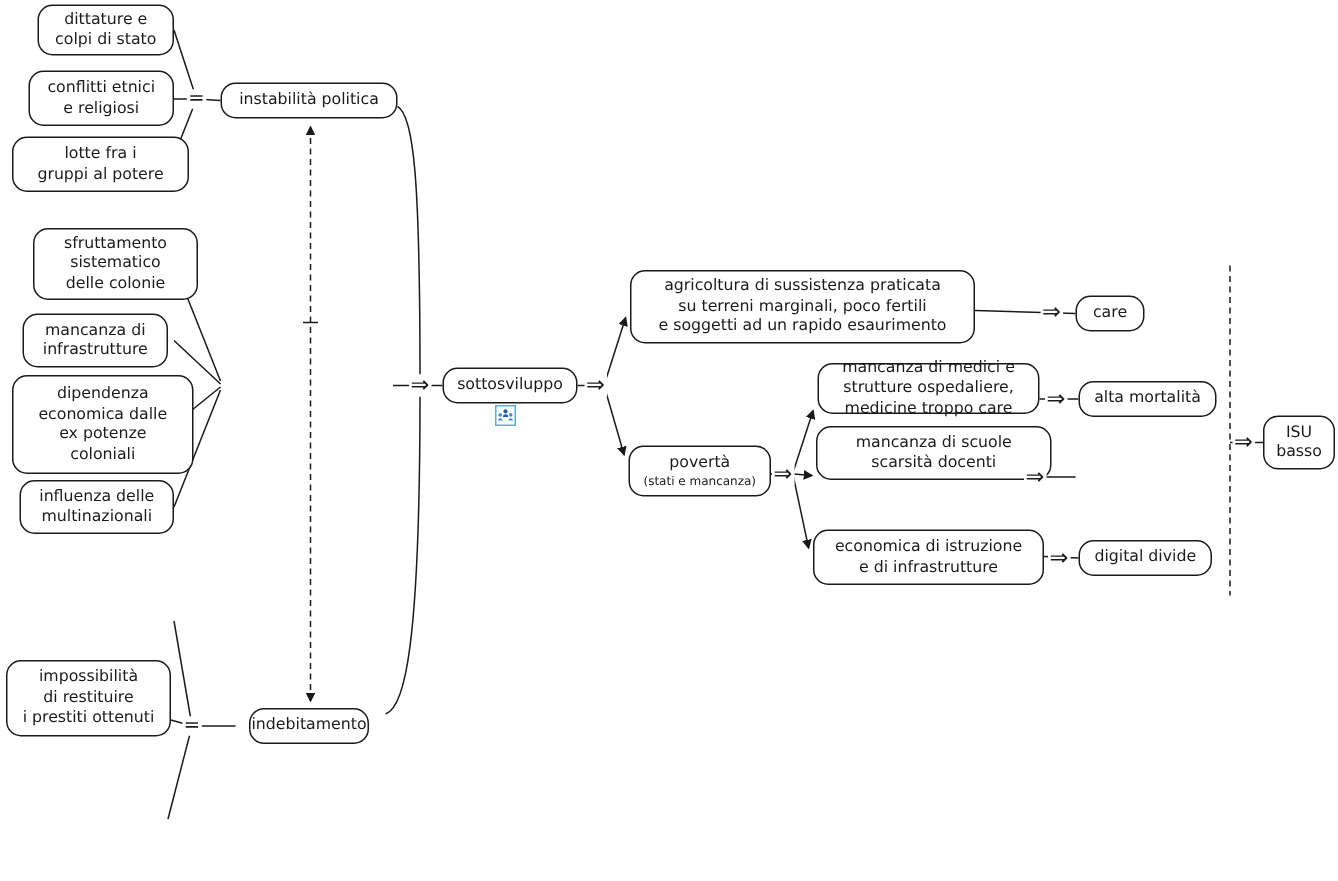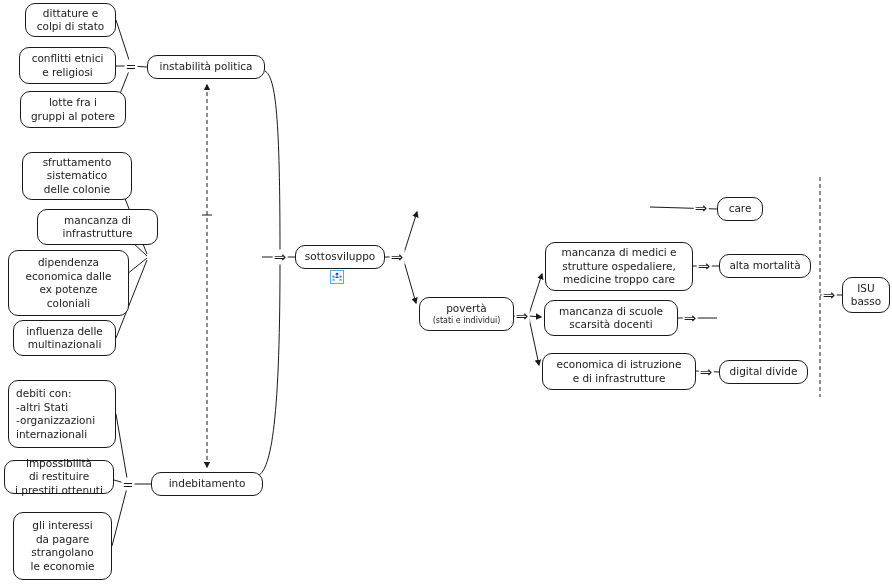--- a/index.html
+++ b/index.html
@@ -83,73 +83,68 @@
         <path d="M820,295 L842,295"></path>
       </g>
       <path d="M820,177 L820,397" stroke-dasharray="4 3"></path>
     </g>
   </svg>
 
   <div class="node" style="left:25px;top:3px;width:91px;height:34px">dittature e
 colpi di stato</div>
   <div class="node" style="left:19px;top:47px;width:97px;height:37px">conflitti etnici
 e religiosi</div>
-  <div class="node" style="left:20px;top:91px;width:106px;height:37px">lotte fra i
+  <div class="node" style="left:8px;top:91px;width:118px;height:37px">lotte fra i
 gruppi al potere</div>
   <div class="node" style="left:147px;top:55px;width:118px;height:24px">instabilità politica</div>
 
   <div class="node" style="left:22px;top:152px;width:110px;height:48px">sfruttamento
 sistematico
 delle colonie</div>
-  <div class="node" style="left:37px;top:209px;width:121px;height:36px">mancanza di
+  <div class="node" style="left:15px;top:209px;width:97px;height:36px">mancanza di
 infrastrutture</div>
   <div class="node" style="left:8px;top:250px;width:121px;height:66px">dipendenza
 economica dalle
 ex potenze
 coloniali</div>
   <div class="node" style="left:13px;top:320px;width:103px;height:36px">influenza delle
 multinazionali</div>
 
-  <div class="node left" style="left:8px;top:380px;width:108px;height:68px">debiti con:
--altri Stati
--organizzazioni
-internazionali</div>
-  <div class="node" style="left:4px;top:460px;width:110px;height:34px">impossibilità
+  <div class="node" style="left:4px;top:440px;width:110px;height:51px">impossibilità
 di restituire
 i prestiti ottenuti</div>
-  <div class="node" style="left:13px;top:512px;width:99px;height:68px">gli interessi
-da pagare
-strangolano
-le economie</div>
-  <div class="node" style="left:151px;top:472px;width:112px;height:24px">indebitamento</div>
+  <div class="node" style="left:166px;top:472px;width:80px;height:24px">indebitamento</div>
 
   <div class="node" style="left:295px;top:245px;width:90px;height:24px">sottosviluppo</div>
   <svg class="res-icon" style="left:330px;top:270px" viewBox="0 0 14 14">
     <rect x="0.5" y="0.5" width="13" height="13" fill="#ffffff" stroke="#57aee0"></rect>
     <circle cx="7" cy="4.2" r="1.4" fill="#1b5faa"></circle>
     <path d="M5.2,8 a1.8,1.8 0 0 1 3.6,0 z" fill="#1b5faa"></path>
     <circle cx="3.5" cy="6.6" r="1.2" fill="#4b8fd4"></circle>
     <path d="M2,10.4 a1.5,1.5 0 0 1 3,0 z" fill="#4b8fd4"></path>
     <circle cx="10.5" cy="6.6" r="1.2" fill="#4b8fd4"></circle>
     <path d="M9,10.4 a1.5,1.5 0 0 1 3,0 z" fill="#4b8fd4"></path>
   </svg>
 
+  <div class="node" style="left:420px;top:180px;width:230px;height:49px">agricoltura di sussistenza praticata
+su terreni marginali, poco fertili
+e soggetti ad un rapido esaurimento</div>
   <div class="node" style="left:717px;top:197px;width:46px;height:24px">care</div>
 
   <div class="node col" style="left:419px;top:297px;width:95px;height:34px">
     <span>povertà</span>
-    <span class="sub">(stati e individui)</span>
+    <span class="sub">(stati e mancanza)</span>
   </div>
 
-  <div class="node" style="left:545px;top:242px;width:148px;height:49px">mancanza di medici e
+  <div class="node" style="left:545px;top:242px;width:148px;height:34px">mancanza di medici e
 strutture ospedaliere,
 medicine troppo care</div>
   <div class="node" style="left:719px;top:254px;width:92px;height:24px">alta mortalità</div>
 
-  <div class="node" style="left:544px;top:300px;width:134px;height:36px">mancanza di scuole
+  <div class="node" style="left:544px;top:284px;width:157px;height:36px">mancanza di scuole
 scarsità docenti</div>
 
   <div class="node" style="left:542px;top:353px;width:154px;height:37px">economica di istruzione
 e di infrastrutture</div>
   <div class="node" style="left:719px;top:360px;width:89px;height:24px">digital divide</div>
 
   <div class="node" style="left:842px;top:277px;width:48px;height:36px">ISU
 basso</div>
 
   <span class="sym eq" style="left:131px;top:66px">=</span>

